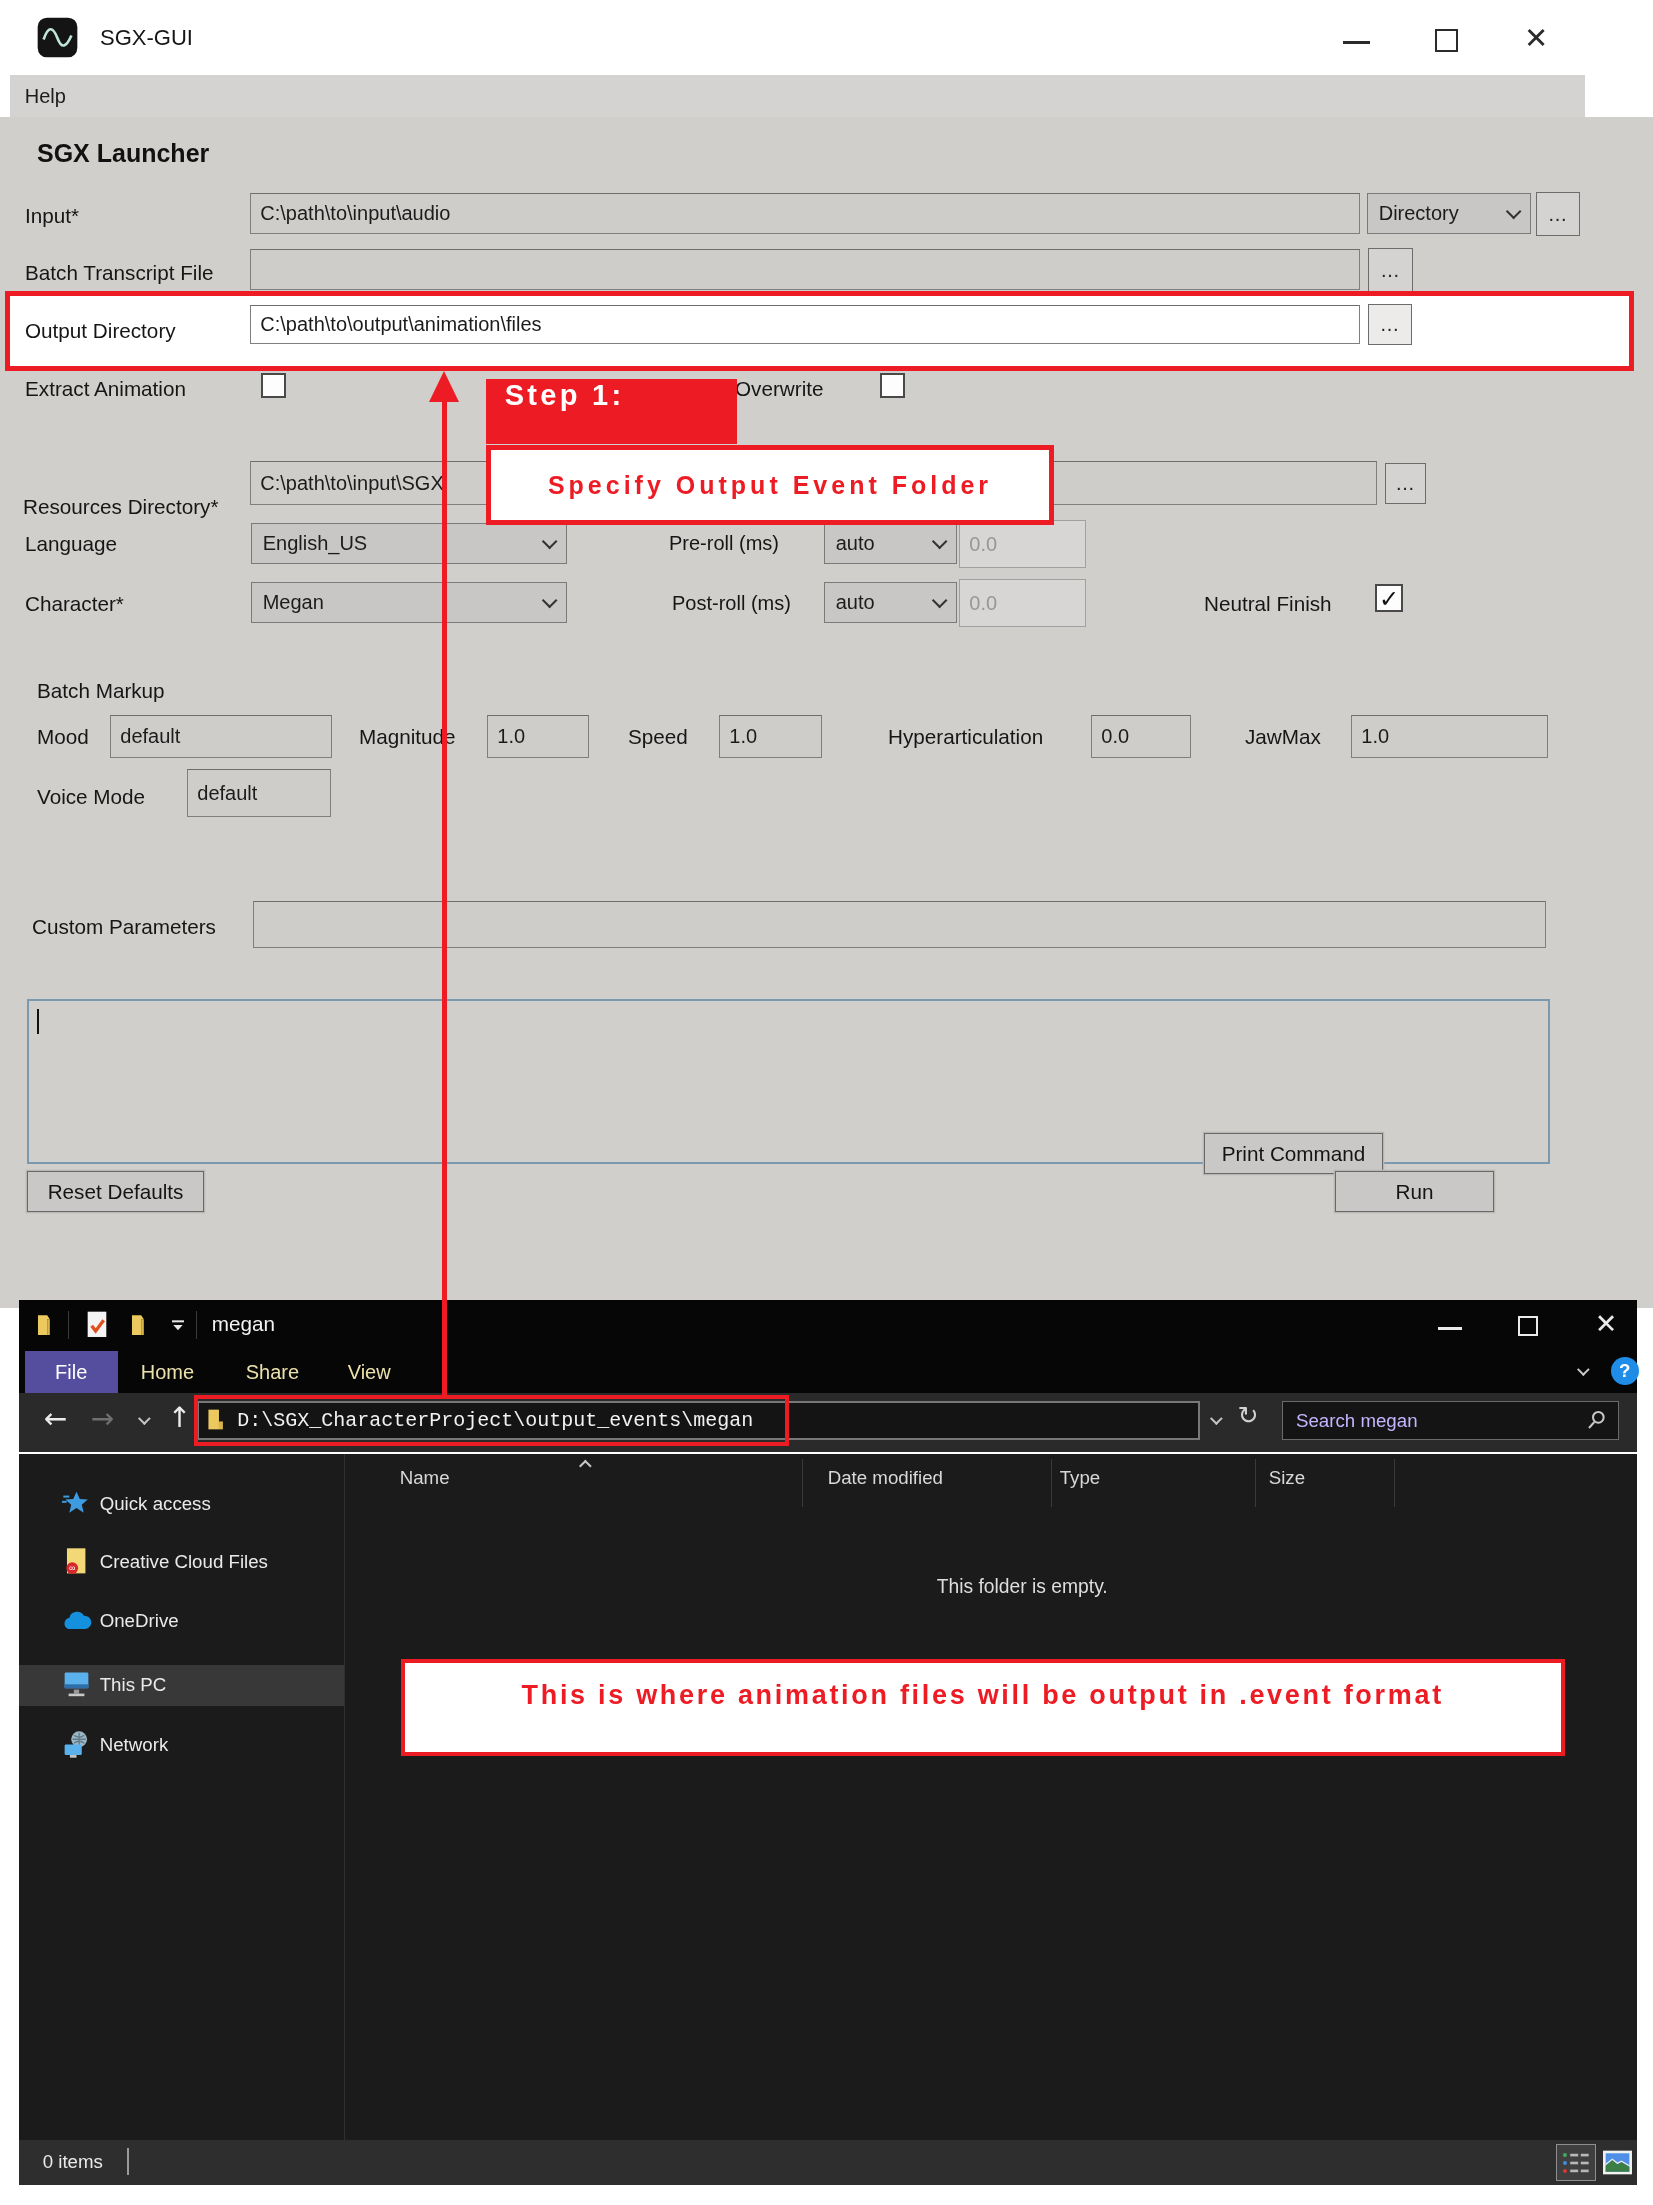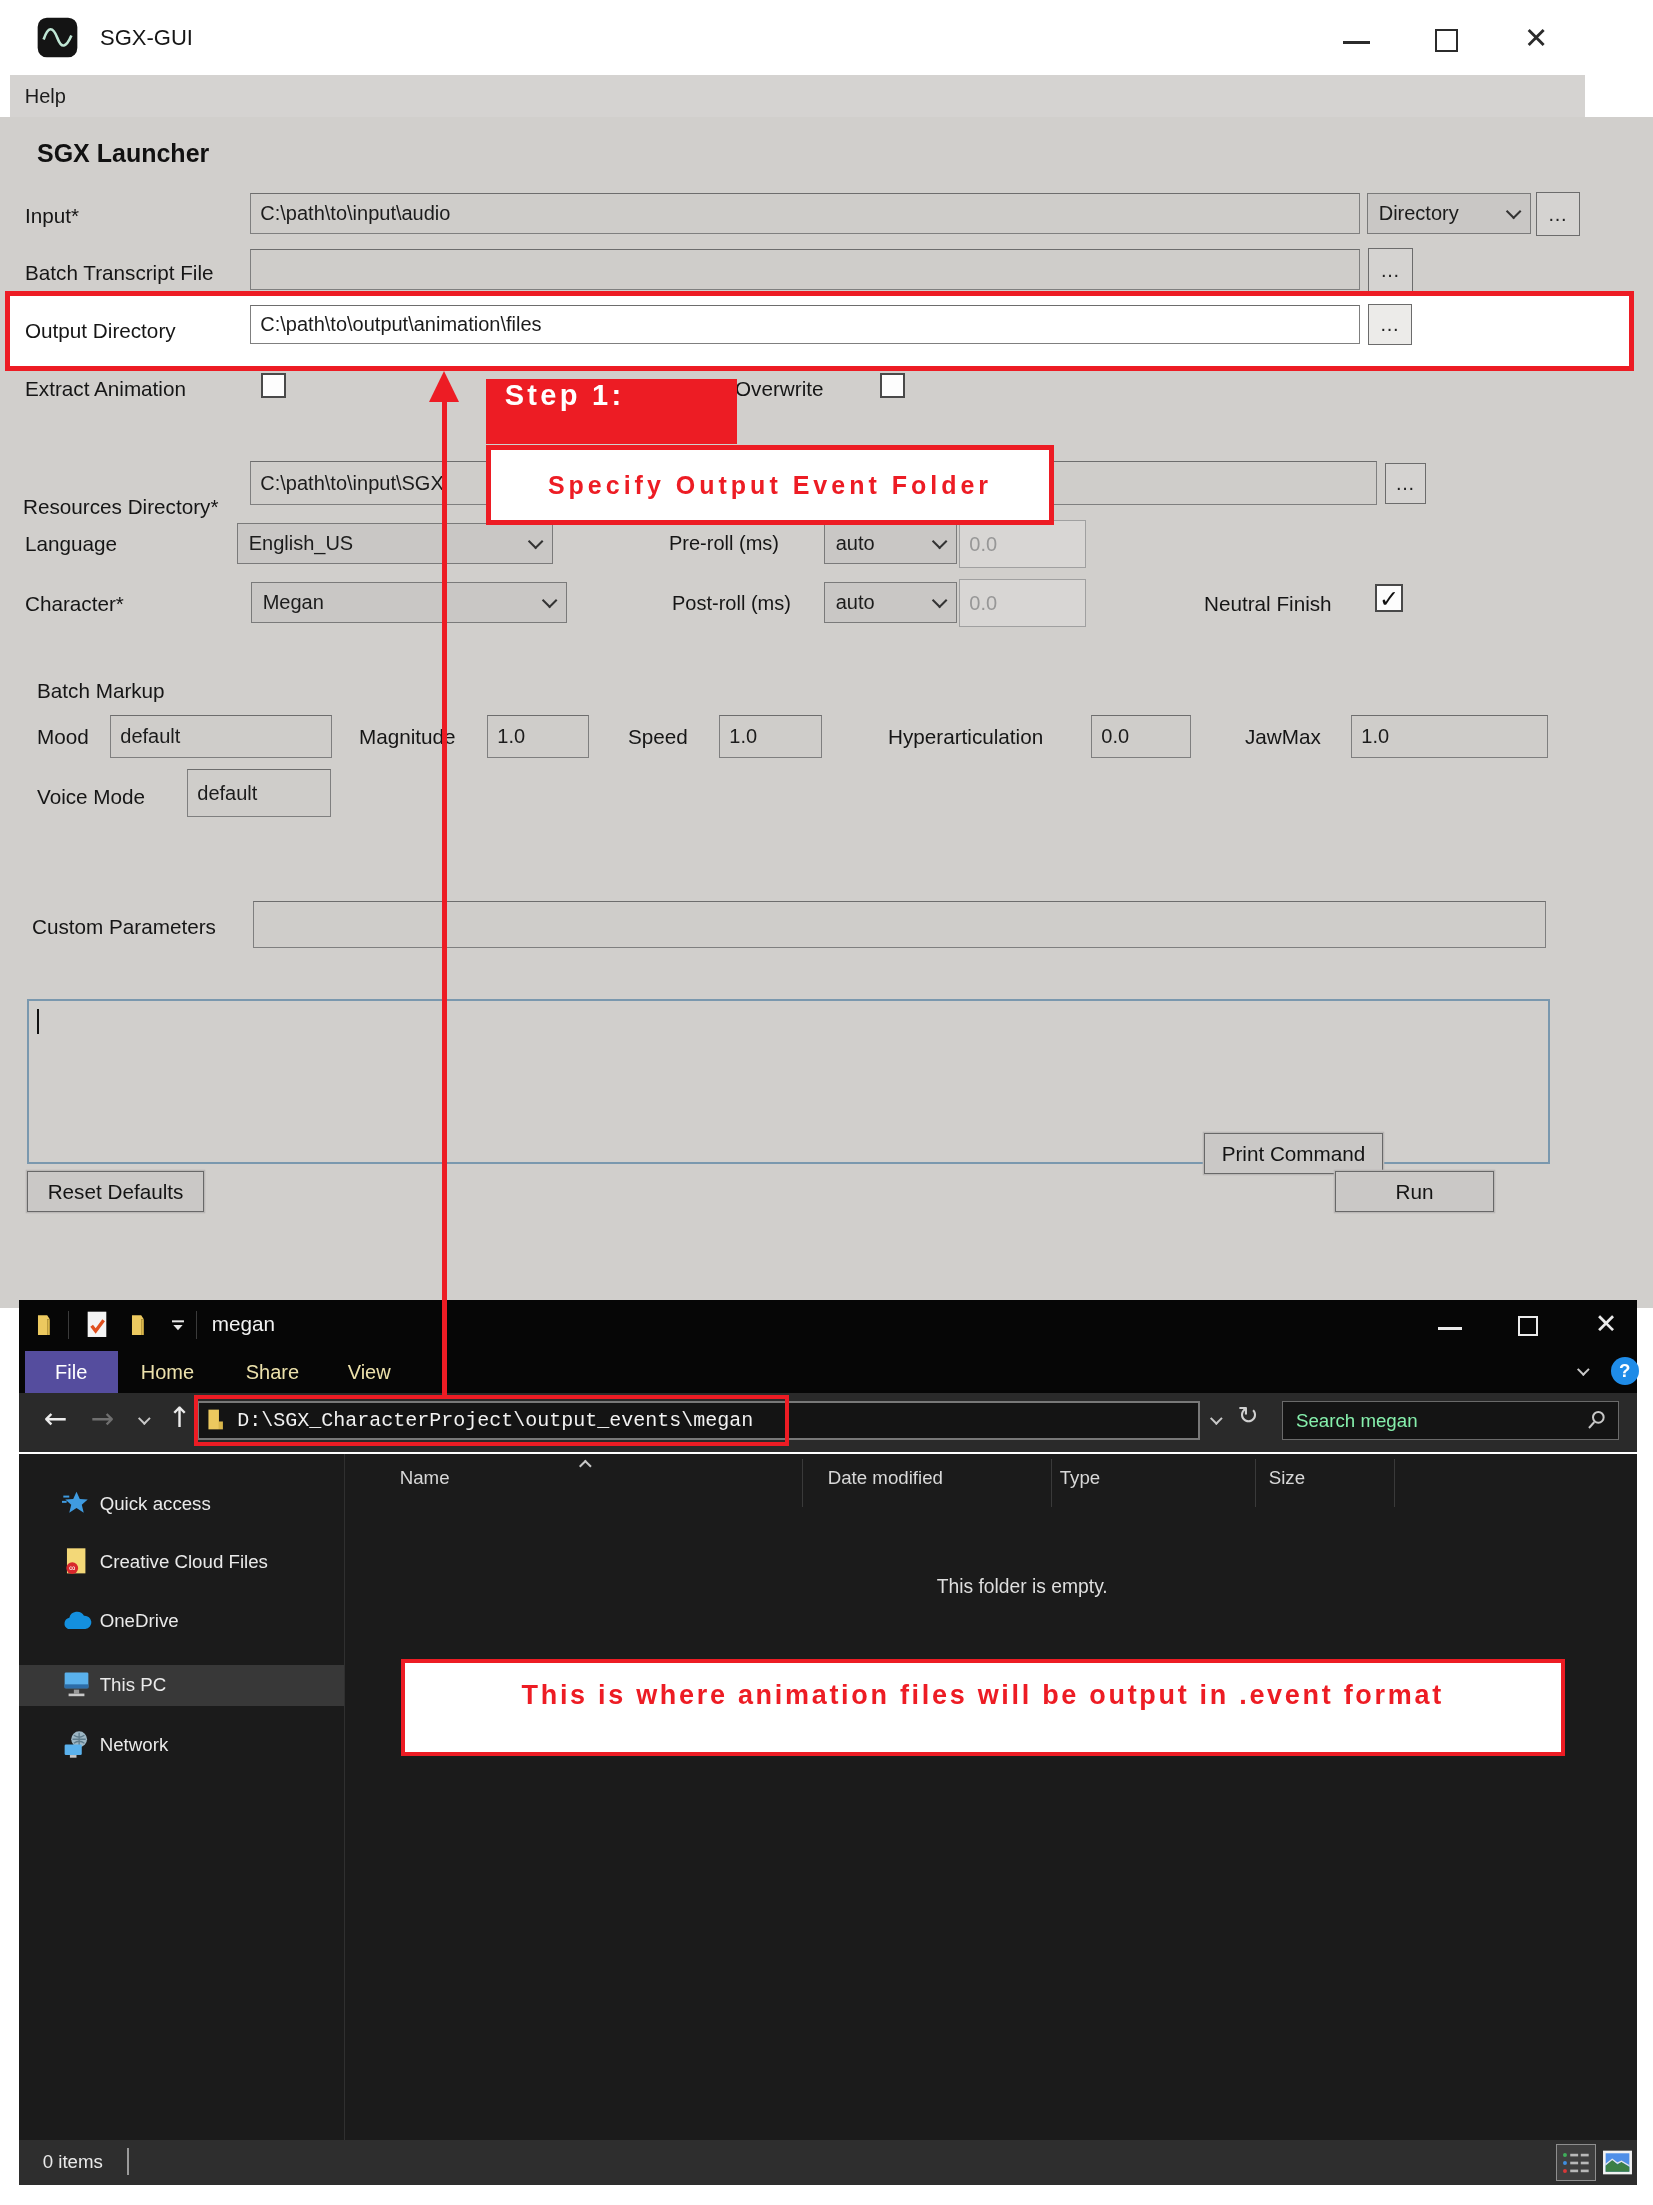--- a/index.html
+++ b/index.html
@@ -101,21 +101,21 @@
       <span class="redtext" style="font-size:25px;font-weight:bold;letter-spacing:4px;white-space:nowrap;">Specify Output Event Folder</span>
     </div>
 
     <span class="abs lbl" style="left:23px;top:495px;">Resources Directory*</span>
     <div class="abs fld" style="left:250px;top:461px;width:1127px;height:44px;">
       <span>C:\path\to\input\SGX</span>
     </div>
     <div class="abs browse" style="left:1385px;top:463px;width:41px;height:41px;">...</div>
 
     <span class="abs lbl" style="left:25px;top:532px;">Language</span>
-    <div class="abs sel" style="left:237px;top:523px;width:316px;height:41px;">
+    <div class="abs sel" style="left:251px;top:523px;width:316px;height:41px;">
       <span>English_US</span>
       <span class="chevd"></span>
     </div>
     <span class="abs lbl" style="left:669px;top:532px;font-size:20px;">Pre-roll  (ms)</span>
     <div class="abs sel" style="left:824px;top:523px;width:133px;height:41px;">
       <span>auto</span>
       <span class="chevd"></span>
     </div>
     <div class="abs fld valbox" style="left:959px;top:520px;width:127px;height:48px;">
       <span>0.0</span>
@@ -238,21 +238,21 @@
               <path d="M2 4 h16 v30 H2 z" fill="#ecc95f"></path>
               <path d="M18 22 h6 v12 h-6 z" fill="#d9b64a"></path>
             </svg>
         </span>
         <span style="margin-left:9.3px;font-size:20px;color:#f2f2f2;white-space:nowrap;">D:\SGX_CharacterProject\output_events\megan</span>
       </div>
       <span class="abs echev" style="left:1193px;top:21.3px;"></span>
       <span class="abs glyph" style="left:1219px;top:8px;font-size:25px;color:#d0d0d0;">↻</span>
 
       <div class="abs" style="left:1263px;top:8px;width:337px;height:39px;background:#141414;border:1.3px solid #6a6a6a;display:flex;align-items:center;justify-content:space-between;">
-        <span style="margin-left:13.3px;font-size:18.7px;color:#86efac;">Search megan</span>
+        <span style="margin-left:13.3px;font-size:18.7px;color:#c4b5fd;">Search megan</span>
         <span style="margin-right:10.7px;">
           <svg width="20" height="20" viewBox="0 0 30 30">
               <circle cx="17" cy="11" r="8" fill="none" stroke="#c8c8c8" stroke-width="3"></circle>
               <line x1="11" y1="18" x2="3" y2="27" stroke="#c8c8c8" stroke-width="3"></line>
             </svg>
         </span>
       </div>
 
       <div class="abs" style="left:175px;top:2px;width:595px;height:51px;border:4px solid #ed1c24;z-index:7;"></div>
     </div>

